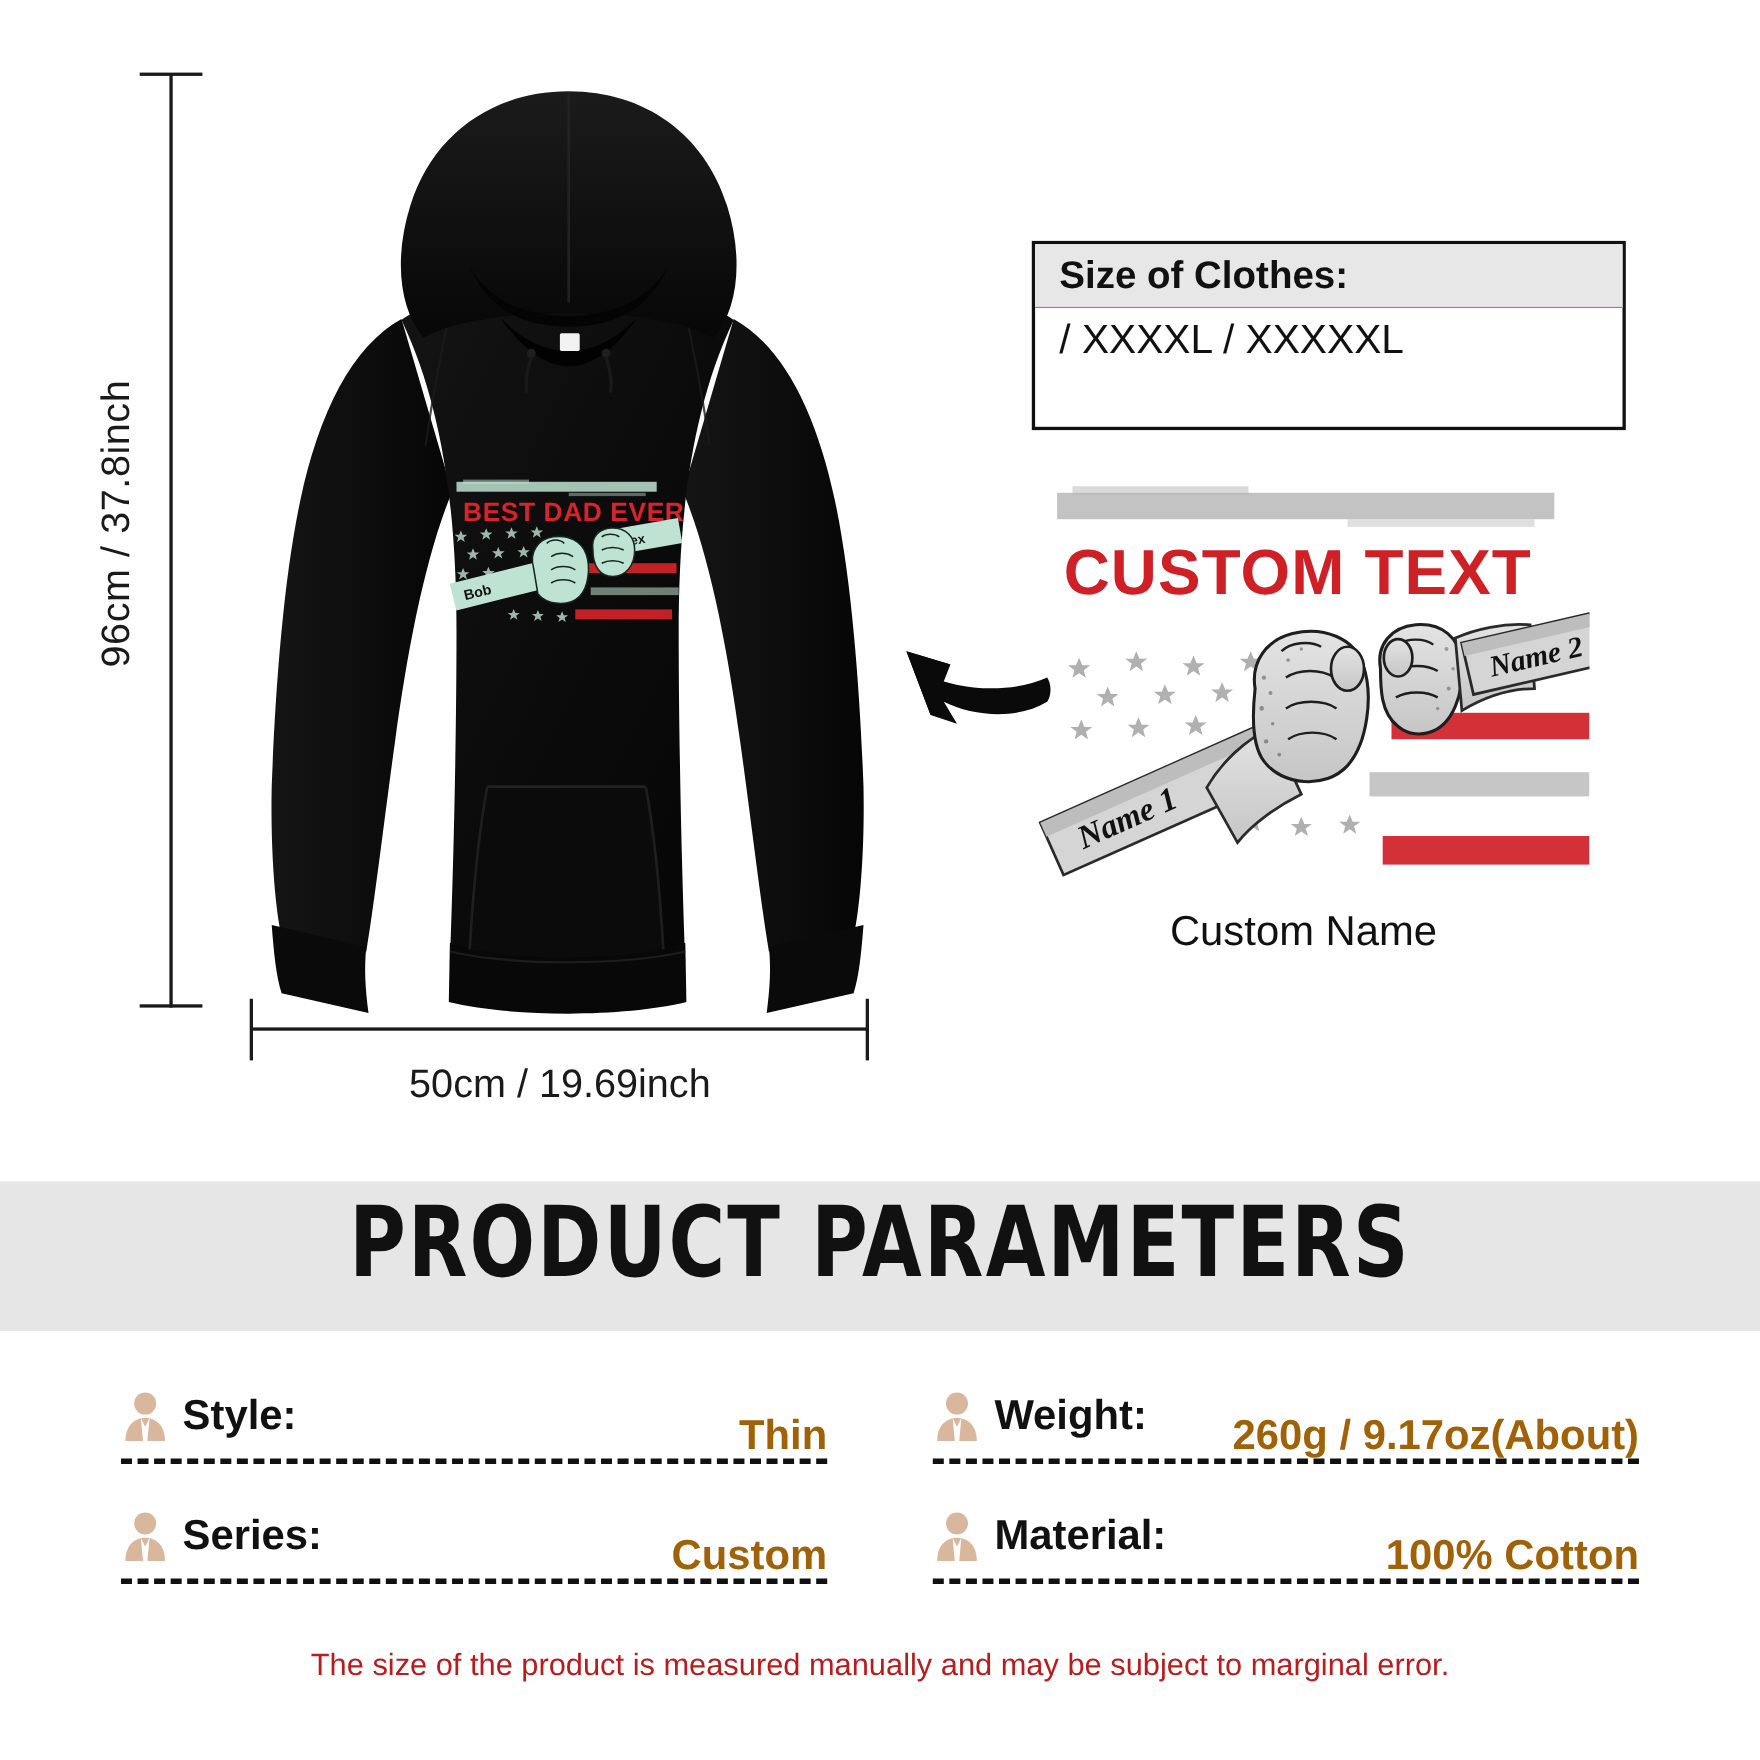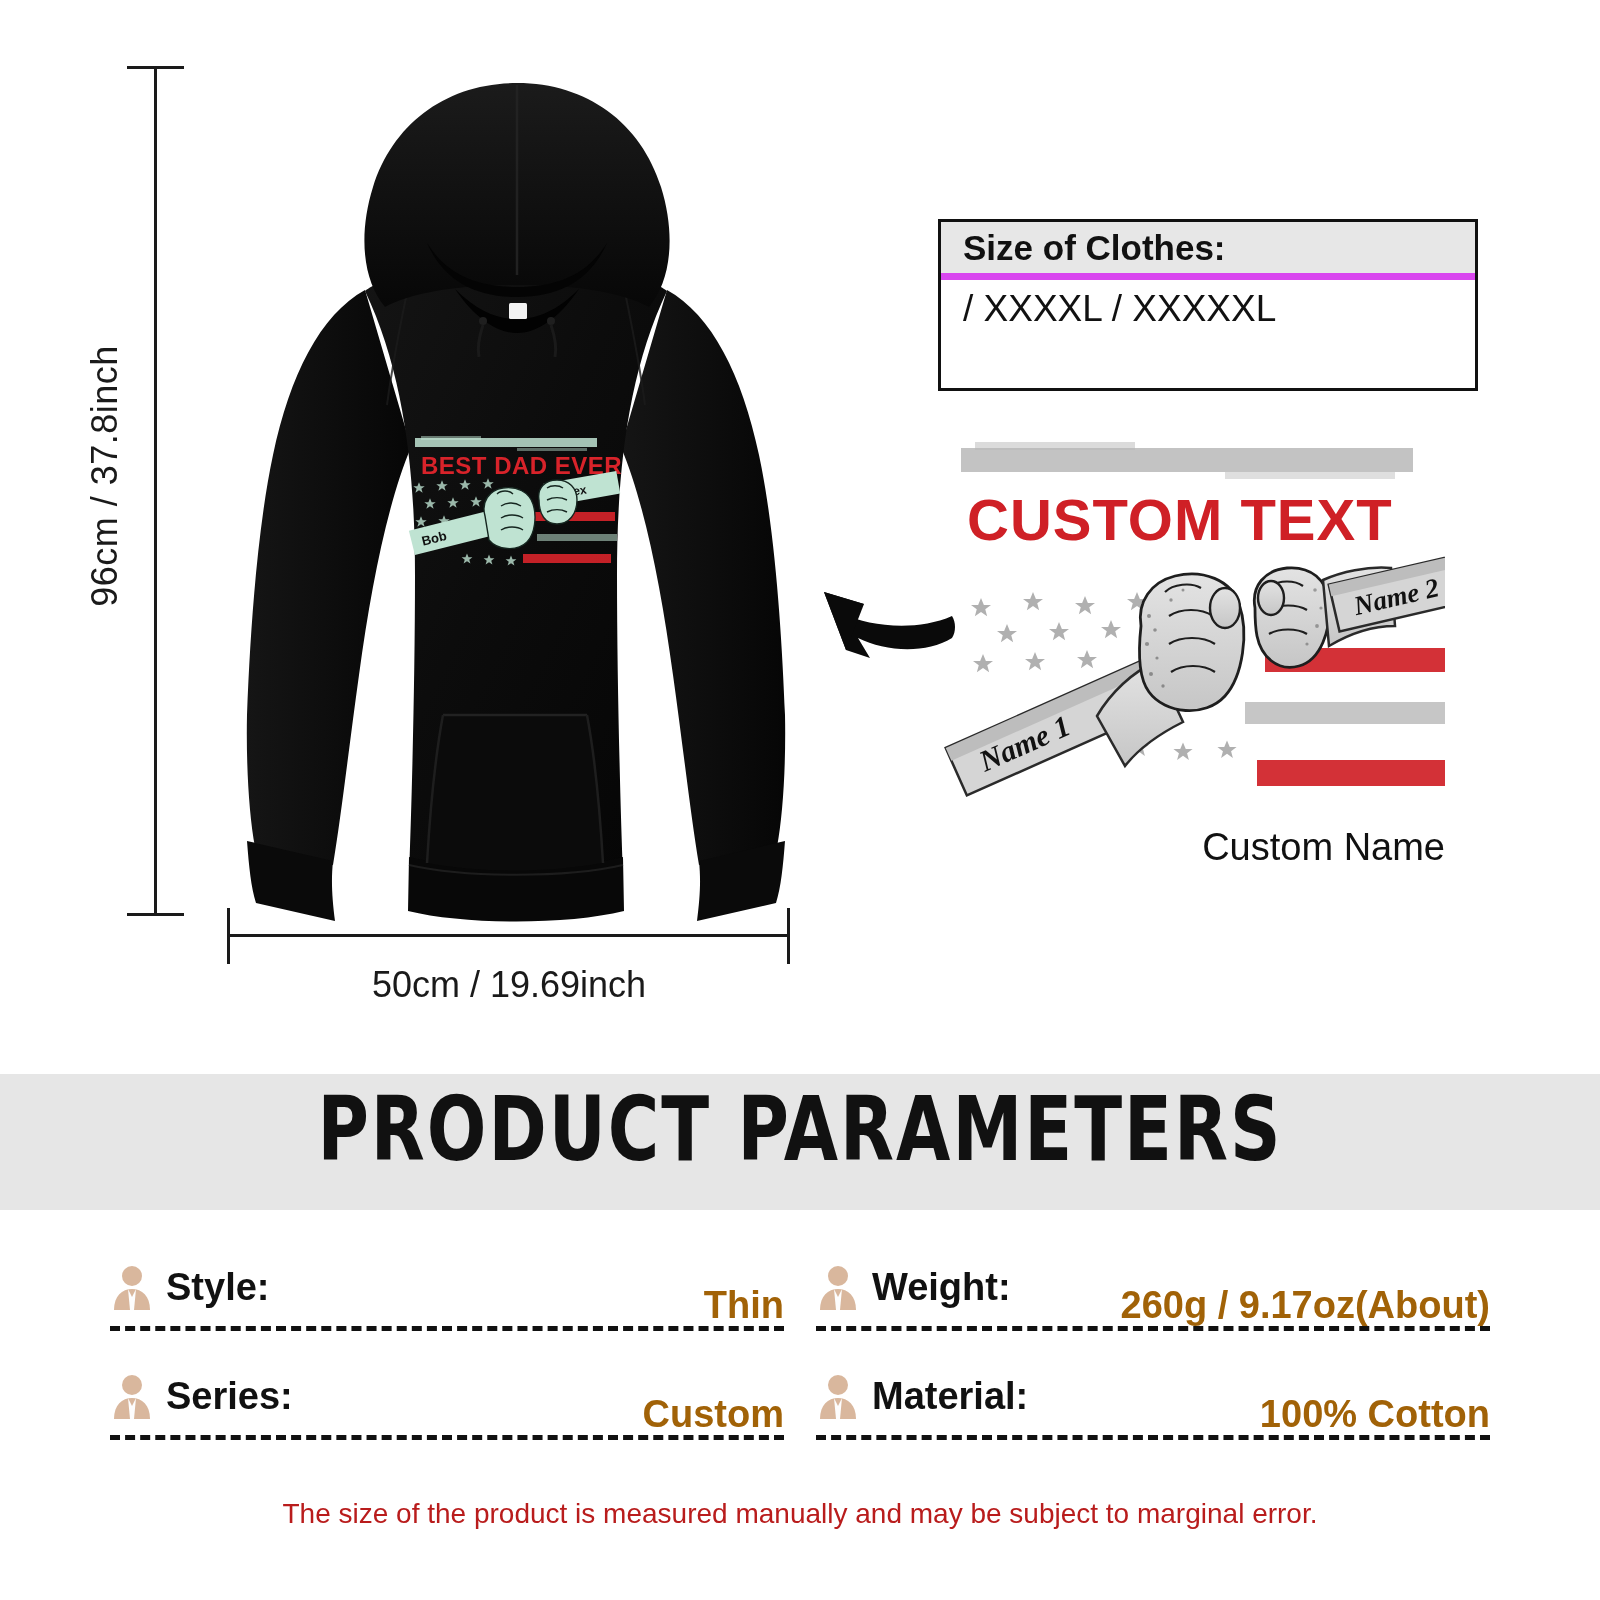--- a/index.html
+++ b/index.html
@@ -32,49 +32,49 @@
   
   .chest-print{position:absolute;left:397px;top:424px;width:230px;height:160px;}
   .chest-print svg{width:100%;height:100%;display:block;}
 
   
   .size-box{
     position:absolute;left:938px;top:219px;width:540px;height:172px;
     border:3px solid #111;background:#fff;box-sizing:border-box;
   }
   .size-box-header{
-    height:58px;background:#e7e7e7;border-bottom:7px solid #d946ef;
+    height:58px;background:#e7e7e7;border-bottom:1px solid #d946ef;
     display:flex;align-items:center;padding-left:22px;box-sizing:border-box;
   }
   .size-box-header span{font-size:35px;font-weight:bold;color:#111;}
   .size-box-body{padding:6px 16px 0 22px;}
   .size-box-body div{font-size:37px;color:#111;line-height:1.22;white-space:nowrap;}
 
   
   .design{position:absolute;left:925px;top:430px;width:520px;height:390px;}
   .design svg{width:100%;height:100%;display:block;}
   .design-caption{
-    position:absolute;left:925px;top:826px;width:520px;text-align:right;
+    position:absolute;left:925px;top:826px;width:520px;text-align:center;
     font-size:38px;color:#111;
   }
 
   
   .arrow{position:absolute;left:806px;top:566px;width:150px;height:100px;}
   .arrow svg{width:100%;height:100%;display:block;}
 
   
   .params-band{position:absolute;left:0;top:1074px;width:1600px;height:136px;background:#e6e6e6;}
   .params-title{
     position:absolute;left:0;top:1086px;width:1600px;text-align:center;
   }
   .params-title svg{display:block;margin:0 auto;}
 
   .params-grid{
     position:absolute;left:110px;top:1248px;width:1380px;
-    display:grid;grid-template-columns:1fr 1fr;column-gap:96px;row-gap:0;gap:32px;
+    display:grid;grid-template-columns:1fr 1fr;column-gap:96px;row-gap:0;
   }
   .param-cell{padding-bottom:0;}
   .param-row{display:flex;align-items:center;height:78px;}
   .param-icon{width:44px;height:46px;flex:0 0 44px;margin-right:12px;}
   .param-icon svg{width:100%;height:100%;display:block;}
   .param-key{font-size:38px;font-weight:bold;color:#111;white-space:nowrap;}
   .param-val{margin-left:auto;font-size:38px;font-weight:bold;color:#a16207;white-space:nowrap;margin-top:36px;}
   .param-sep{height:0;border-top:5px dashed #111;margin:0 0 26px 0;}
 
   .footer-note{

